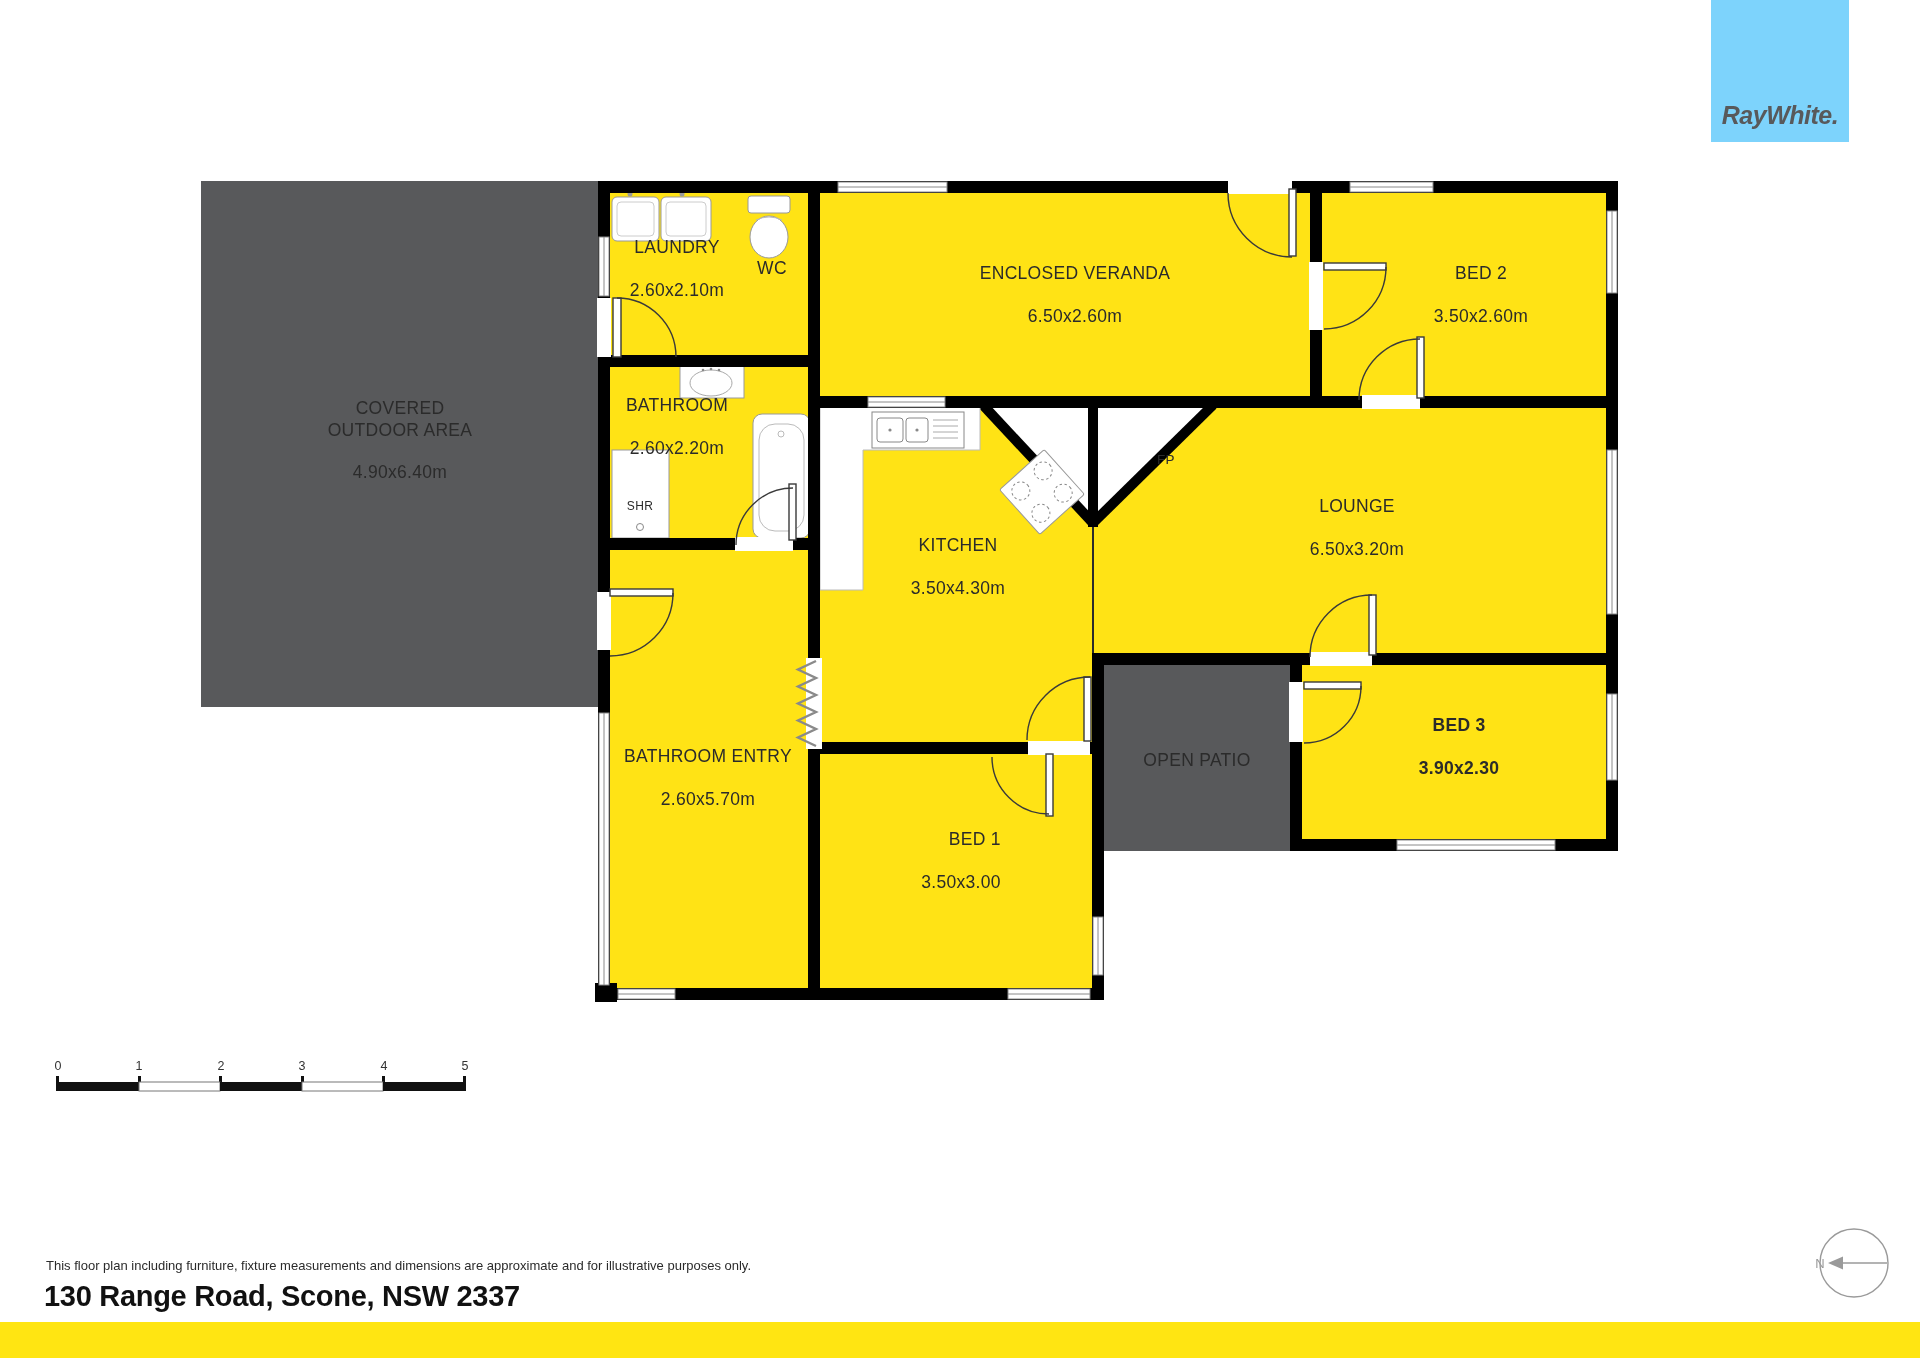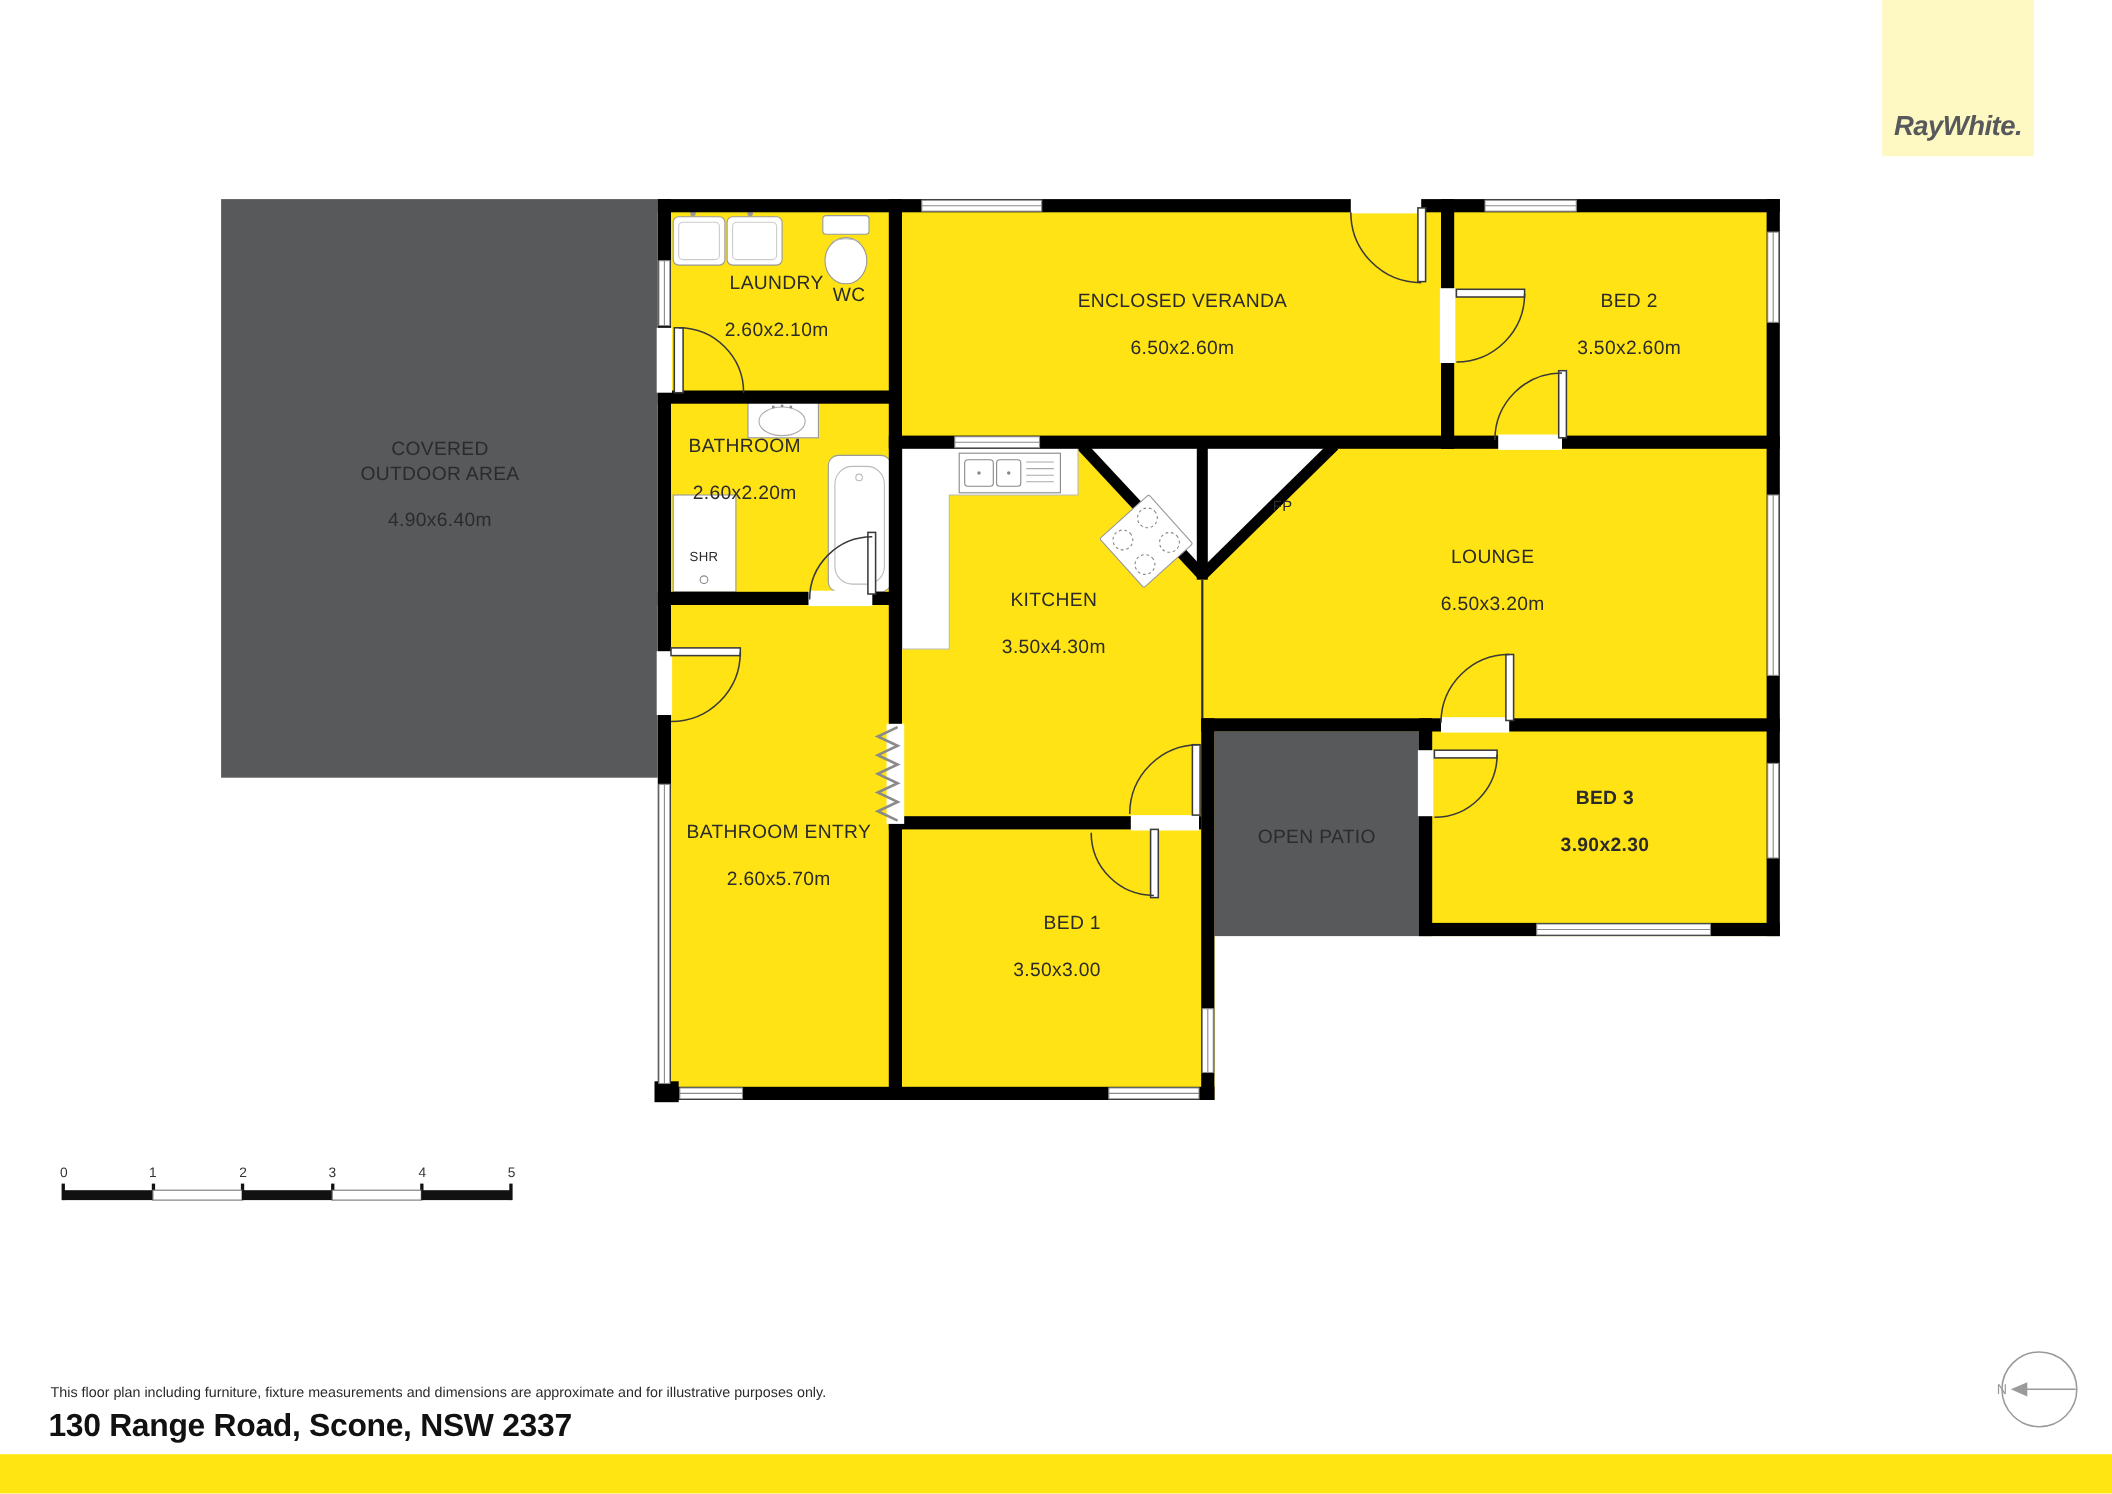--- a/index.html
+++ b/index.html
@@ -227,21 +227,21 @@
       <line x1="1842" y1="1263" x2="1887" y2="1263"></line>
       <polygon points="1828,1263 1843,1256.5 1843,1269.5" fill="#9a9a9a" stroke="none"></polygon>
     </g>
   </svg>
 
   <div class="room-label" style="left:400px;top:441px;">
     <div>COVERED
 OUTDOOR AREA</div>
     <div class="room-dims">4.90x6.40m</div>
   </div>
-  <div class="room-label" style="left:677px;top:279px;margin-left:29px;">
+  <div class="room-label" style="left:677px;top:269px;">
     <div>LAUNDRY</div>
     <div class="room-dims">2.60x2.10m</div>
   </div>
   <div class="room-label" style="left:772px;top:269px;">
     <div>WC</div>
   </div>
   <div class="room-label" style="left:677px;top:427px;">
     <div>BATHROOM</div>
     <div class="room-dims">2.60x2.20m</div>
   </div>
@@ -285,21 +285,21 @@
 
   <div class="scale-num" style="left:58px;top:1059px;">0</div>
   <div class="scale-num" style="left:139px;top:1059px;">1</div>
   <div class="scale-num" style="left:221px;top:1059px;">2</div>
   <div class="scale-num" style="left:302px;top:1059px;">3</div>
   <div class="scale-num" style="left:384px;top:1059px;">4</div>
   <div class="scale-num" style="left:465px;top:1059px;">5</div>
 
   <div id="compass-n">N</div>
 
-  <div id="logo-box" style="background: #fef9c3; align-items: flex-end;">
+  <div id="logo-box" style="background: #7dd3fc; align-items: flex-end;">
     <div id="logo-text" style="color: rgb(88, 89, 91);">RayWhite.</div>
   </div>
 
   <div id="disclaimer">This floor plan including furniture, fixture measurements and dimensions are approximate and for illustrative purposes only.</div>
   <div id="address">130 Range Road, Scone, NSW 2337</div>
   <div id="footer-bar" style="background: rgb(255, 229, 18);"></div>
 
 </div>
 
 </body></html>

